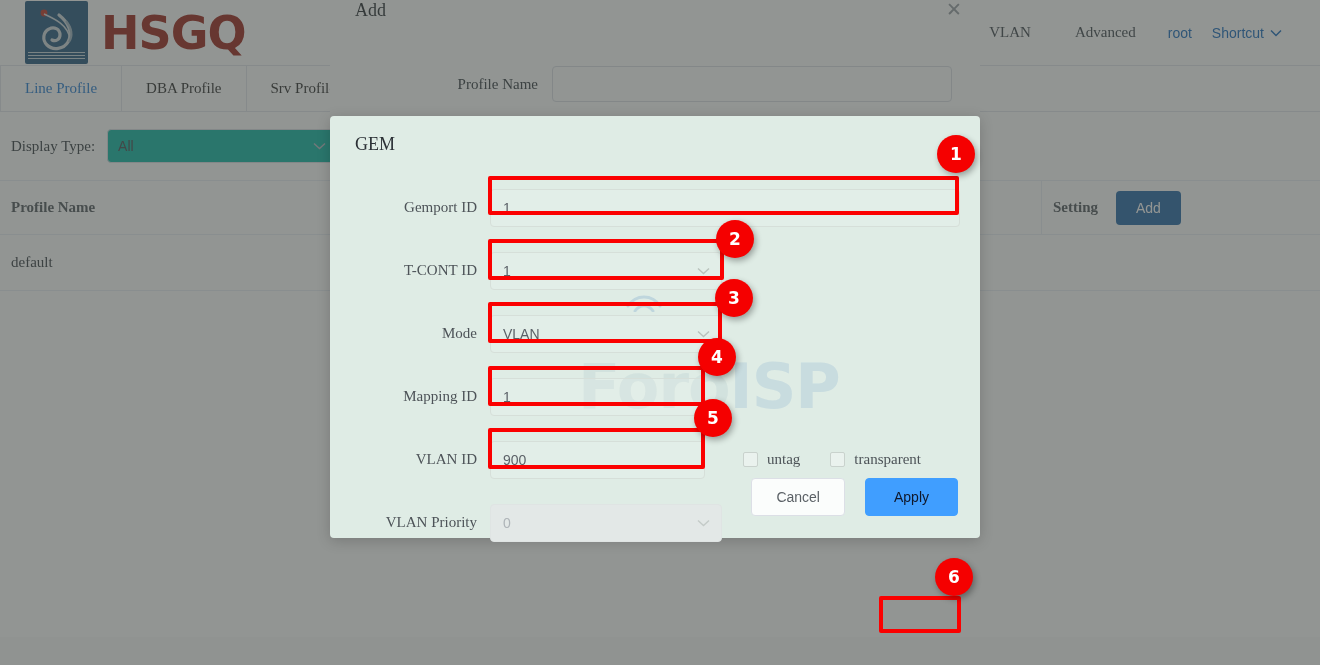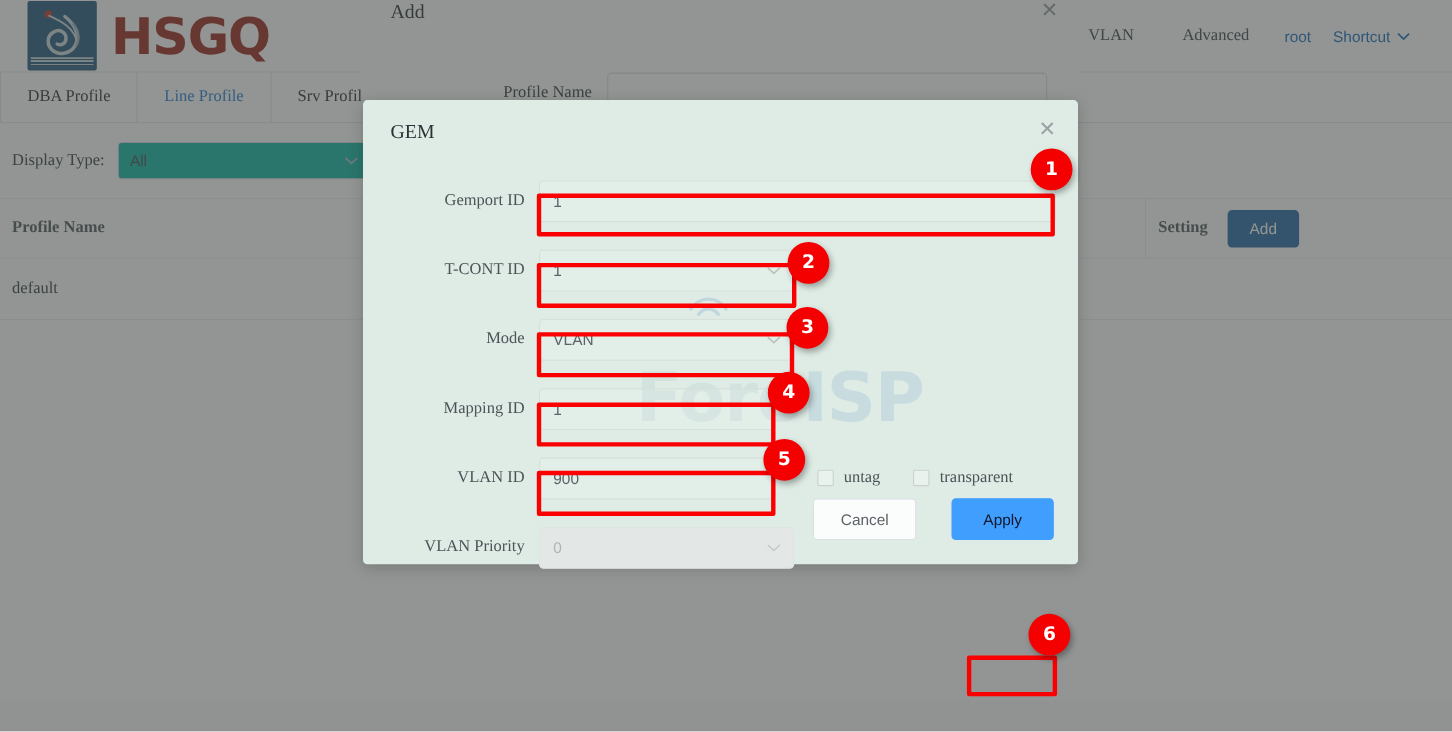--- a/index.html
+++ b/index.html
@@ -122,21 +122,21 @@
     width: 222px; text-align: right; padding-right: 14px;
     font-size: 15px; color: #3b4248;
   }
   .dlg-add .fm-input {
     width: 400px; height: 36px; border: 1px solid #dcdfe6; border-radius: 4px;
     background: #fff;
   }
 
   
   .dlg-gem {
-    position: absolute; left: 330px; top: 91px; width: 650px; height: 422px;
+    position: absolute; left: 330px; top: 116px; width: 650px; height: 422px;
     background: #dfece5; border-radius: 4px;
     box-shadow: 0 3px 14px rgba(0,0,0,0.18);
   }
   .dlg-gem .dlg-title {
     position: absolute; left: 25px; top: 18px; font-size: 18px; color: #2c3136;
   }
   .dlg-gem .dlg-x {
     position: absolute; right: 20px; top: 18px; font-size: 19px;
     color: #9aa0a6; cursor: pointer; line-height: 1;
     font-family: "Liberation Sans", sans-serif;
@@ -180,21 +180,21 @@
   }
   .watermark .wm-blue { color: rgba(120,165,205,0.22); }
   .wm-arc {
     position: absolute; left: 292px; top: 170px; width: 44px; height: 26px;
     opacity: .30;
   }
 
   
   .gem-footer {
     position: absolute; right: 22px; bottom: 22px;
-    display: flex; align-items: center; gap: 32px;
+    display: flex; align-items: center; gap: 20px;
   }
   .btn {
     font-family: "Liberation Sans", sans-serif; font-size: 14px;
     border-radius: 4px; cursor: pointer; padding: 10px 24px; border: 1px solid #dcdfe6;
     background: #fbfdfc; color: #5b6166;
   }
   .btn-apply {
     background: #409eff; border-color: #409eff; color: #0f172a;
     padding: 10px 28px;
   }
@@ -241,22 +241,22 @@
         <div class="nav-link shortcut">
           <span>Shortcut</span>
           <svg width="12" height="8" viewBox="0 0 12 8" class="chev">
             <path d="M1 1.5 L6 6.5 L11 1.5" stroke="#1f6fbf" stroke-width="1.5" fill="none"></path>
           </svg>
         </div>
       </div>
     </div>
 
     <div class="tabbar">
+      <div class="tab active">Line Profile</div>
       <div class="tab">DBA Profile</div>
-      <div class="tab active">Line Profile</div>
       <div class="tab">Srv Profile</div>
     </div>
 
     <div class="filter-row">
       <div class="filter-label">Display Type:</div>
       <div class="select-box">
         <span>All</span>
         <svg width="13" height="8" viewBox="0 0 13 8" class="chev">
           <path d="M1 1.5 L6.5 6.5 L12 1.5" stroke="#b8bec6" stroke-width="1.4" fill="none"></path>
         </svg>

